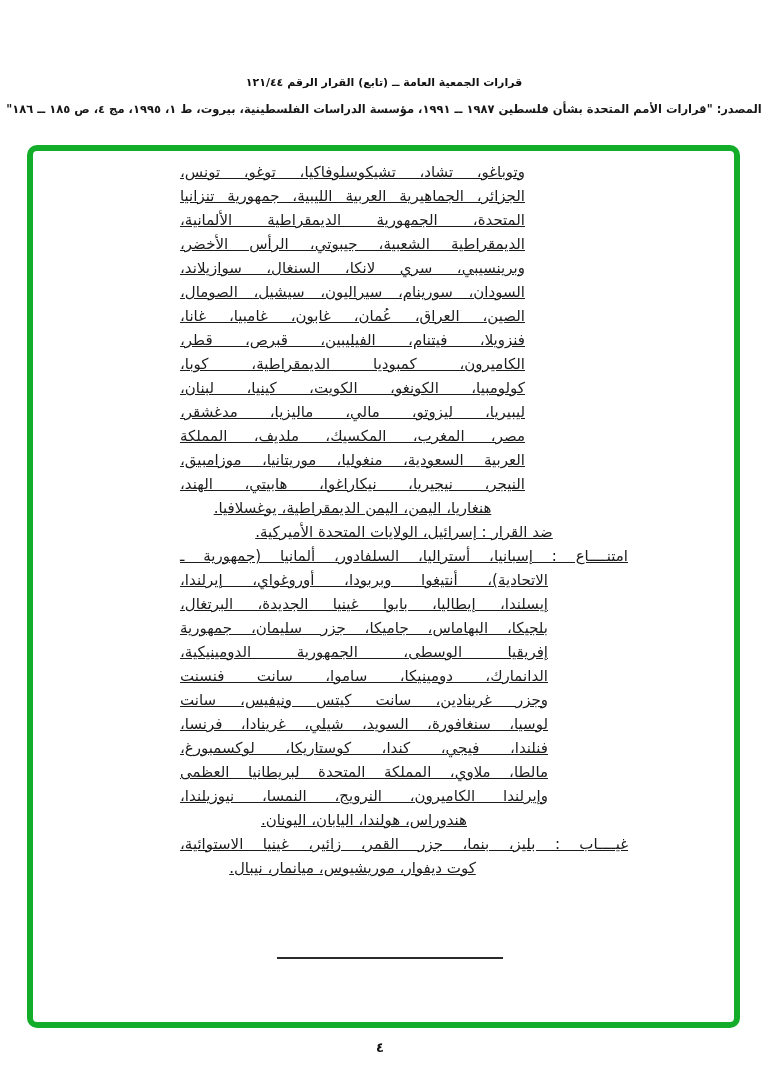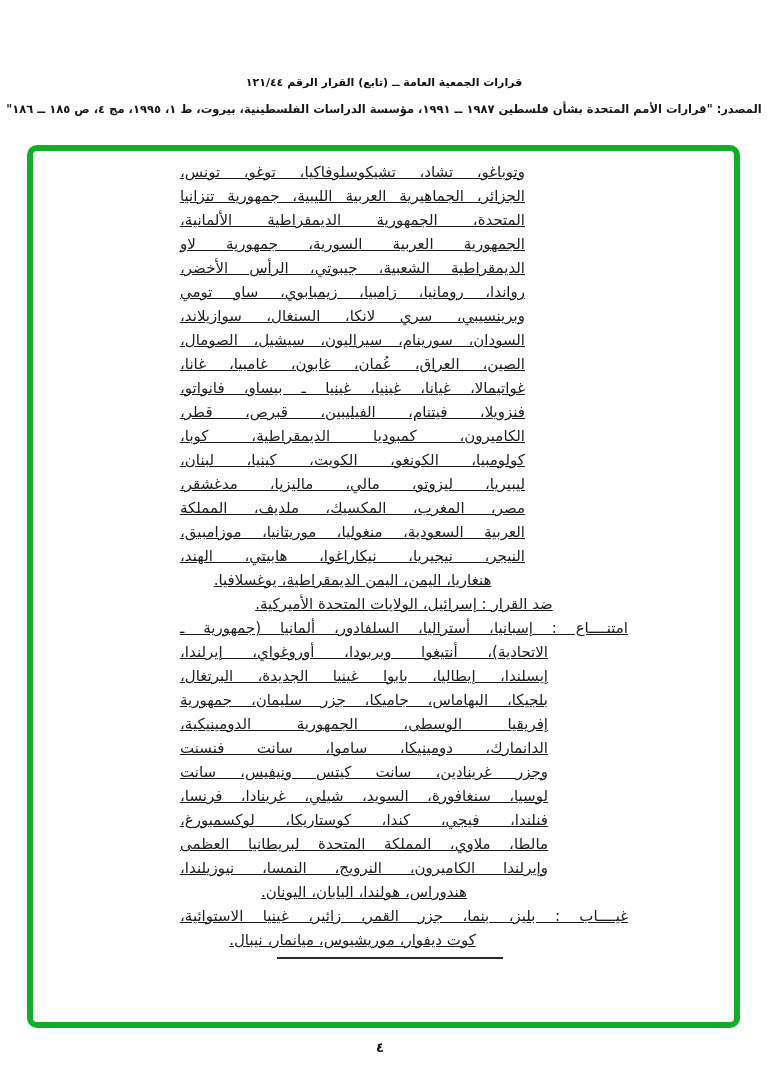--- a/index.html
+++ b/index.html
@@ -48,27 +48,24 @@
 
   <div class="hdr-title">قرارات الجمعية العامة ــ (تابع) القرار الرقم ١٢١/٤٤</div>
   <div class="hdr-source">المصدر: "قرارات الأمم المتحدة بشأن فلسطين ١٩٨٧ ــ ١٩٩١، مؤسسة الدراسات الفلسطينية، بيروت، ط ١، ١٩٩٥، مج ٤، ص ١٨٥ ــ ١٨٦"</div>
 
   <div class="greenbox"></div>
 
   <div class="textcol">
     <div class="l s ind-c">وتوباغو، تشاد، تشيكوسلوفاكيا، توغو، تونس،</div>
     <div class="l s ind-c">الجزائر، الجماهيرية العربية الليبية، جمهورية تنزانيا</div>
     <div class="l s ind-c">المتحدة، الجمهورية الديمقراطية الألمانية،</div>
-    <div class="l s ind-c">الجمهورية العربية السورية، جمهورية لاو</div>
     <div class="l s ind-c">الديمقراطية الشعبية، جيبوتي، الرأس الأخضر،</div>
-    <div class="l s ind-c">رواندا، رومانيا، زامبيا، زيمبابوي، ساو تومي</div>
     <div class="l s ind-c">وبرينسيبي، سري لانكا، السنغال، سوازيلاند،</div>
     <div class="l s ind-c">السودان، سورينام، سيراليون، سيشيل، الصومال،</div>
     <div class="l s ind-c">الصين، العراق، عُمان، غابون، غامبيا، غانا،</div>
-    <div class="l s ind-c">غواتيمالا، غيانا، غينيا، غينيا ـ بيساو، فانواتو،</div>
     <div class="l s ind-c">فنزويلا، فيتنام، الفيليبين، قبرص، قطر،</div>
     <div class="l s ind-c">الكاميرون، كمبوديا الديمقراطية، كوبا،</div>
     <div class="l s ind-c">كولومبيا، الكونغو، الكويت، كينيا، لبنان،</div>
     <div class="l s ind-c">ليبيريا، ليزوتو، مالي، ماليزيا، مدغشقر،</div>
     <div class="l s ind-c">مصر، المغرب، المكسيك، ملديف، المملكة</div>
     <div class="l s ind-c">العربية السعودية، منغوليا، موريتانيا، موزامبيق،</div>
     <div class="l s ind-c">النيجر، نيجيريا، نيكاراغوا، هابيتي، الهند،</div>
     <div class="l ind-c">هنغاريا، اليمن، اليمن الديمقراطية، يوغسلافيا.</div>
 
     <div class="l">ضد القرار : إسرائيل، الولايات المتحدة الأميركية.</div>

